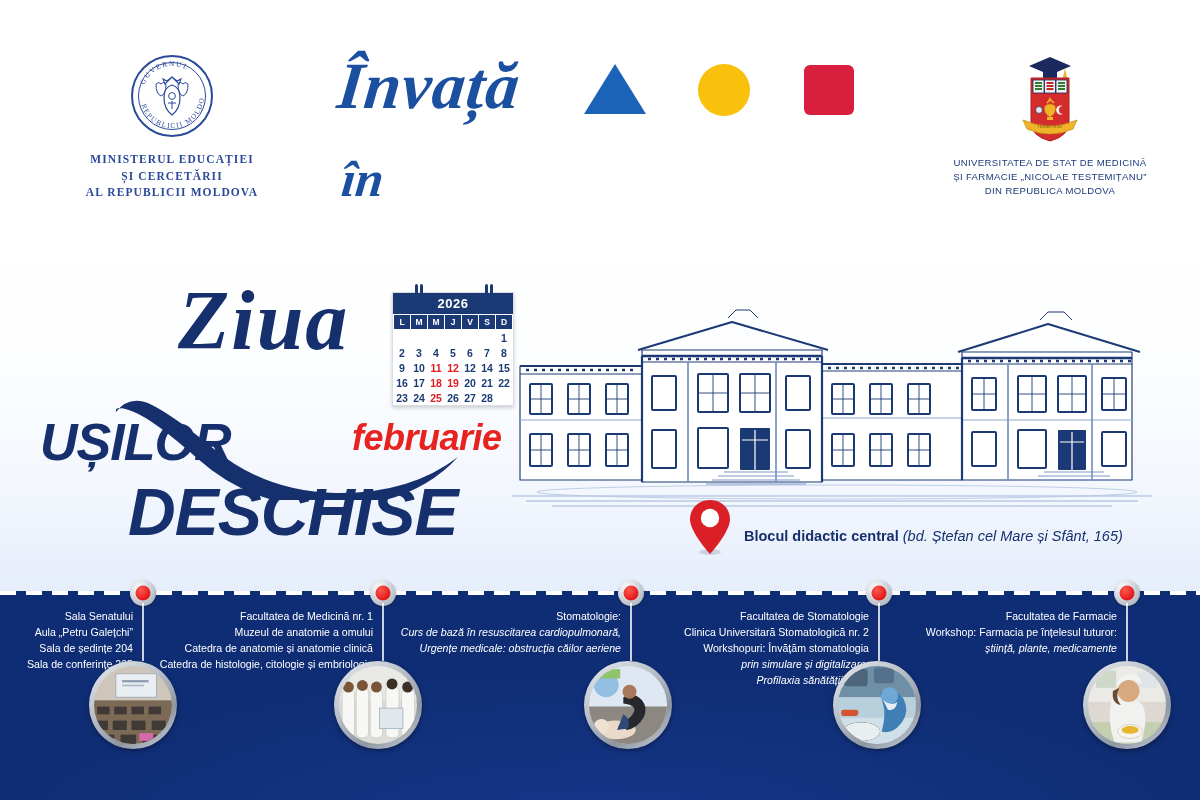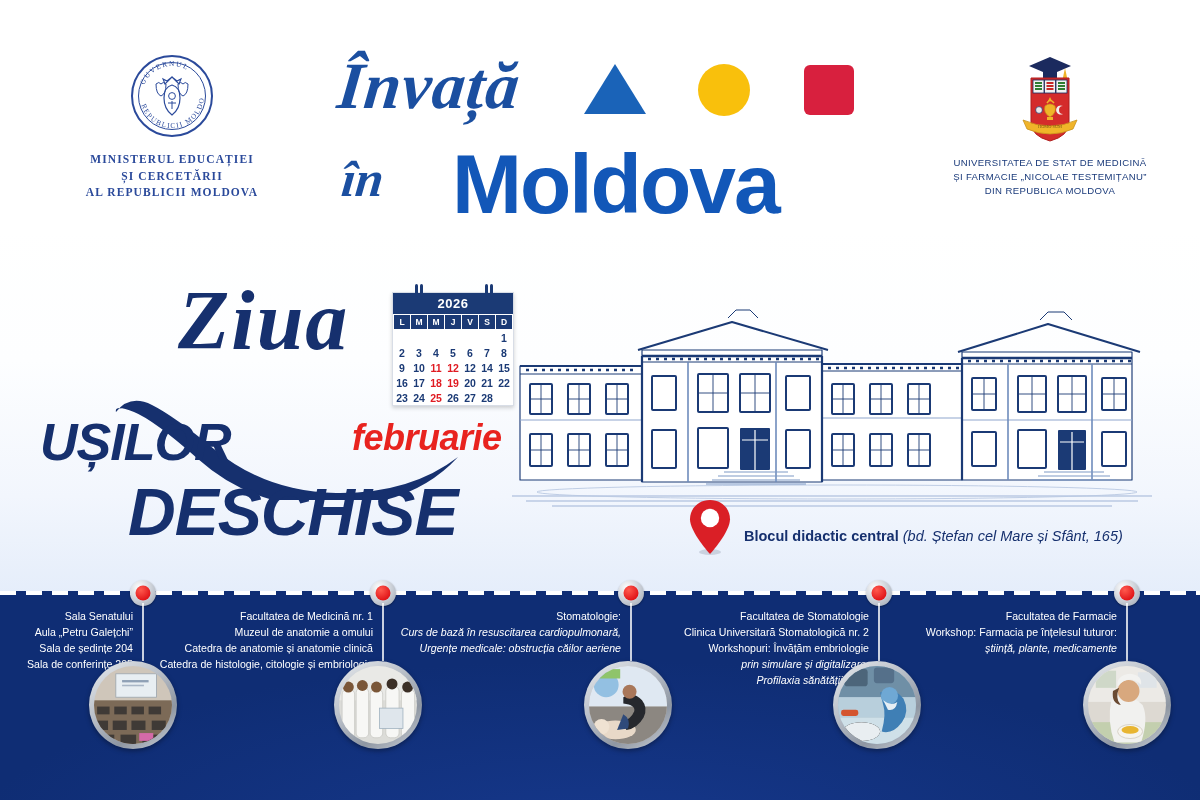--- a/index.html
+++ b/index.html
@@ -182,21 +182,20 @@
       <div class="ministry-text">
         <div>MINISTERUL EDUCAȚIEI</div>
         <div>ȘI CERCETĂRII</div>
         <div>AL REPUBLICII MOLDOVA</div>
       </div>
     </div>
 
     <div class="brand">
       <div class="inv">Învață</div>
       <div class="in2">în</div>
-      <div class="moldova">Moldova</div>
       <div class="sh-tri"></div>
       <div class="sh-cir"></div>
       <div class="sh-sq"></div>
     </div>
 
     <div class="logo-right">
       <svg class="univ-crest" viewBox="0 0 74 92">
         <path d="M16 16 L37 7 L58 16 L37 25 Z" fill="#1b2a5e"></path>
         <path d="M30 22 h14 v8 h-14z" fill="#1b2a5e"></path>
         <path d="M52 18 l3 14 l-3 2 l-3 -2z" fill="#f0b429"></path>
@@ -566,21 +565,21 @@
         </div>
       </div>
       <div class="tl-item" style="left: 0px; width: 1200px; height: 209px;">
         <div class="tl-dot" style="left: 879px;">
           <div class="core"></div>
         </div>
         <div class="tl-stem" style="left: 879px; height: 58px;"></div>
         <div class="tl-text" style="right: 331px;">
           <div>Facultatea de Stomatologie</div>
           <div>Clinica Universitară Stomatologică nr. 2</div>
-          <div>Workshopuri: Învățăm embriologie</div>
+          <div>Workshopuri: Învățăm stomatologia</div>
           <div class="it">prin simulare și digitalizare,</div>
           <div class="it">Profilaxia sănătății orale</div>
         </div>
         <div class="photo" style="left: 877px; top: 70px;">
           <div class="inner">
             <svg class="ph-svg" viewBox="0 0 100 100" preserveAspectRatio="xMidYMid slice">
               <rect width="100" height="100" fill="#9fb6c6"></rect>
        <rect x="0" y="0" width="100" height="40" fill="#6f8fa6"></rect>
        <rect x="8" y="4" width="30" height="22" rx="4" fill="#4c657a"></rect>
        <rect x="46" y="2" width="26" height="20" rx="4" fill="#55708a"></rect>

